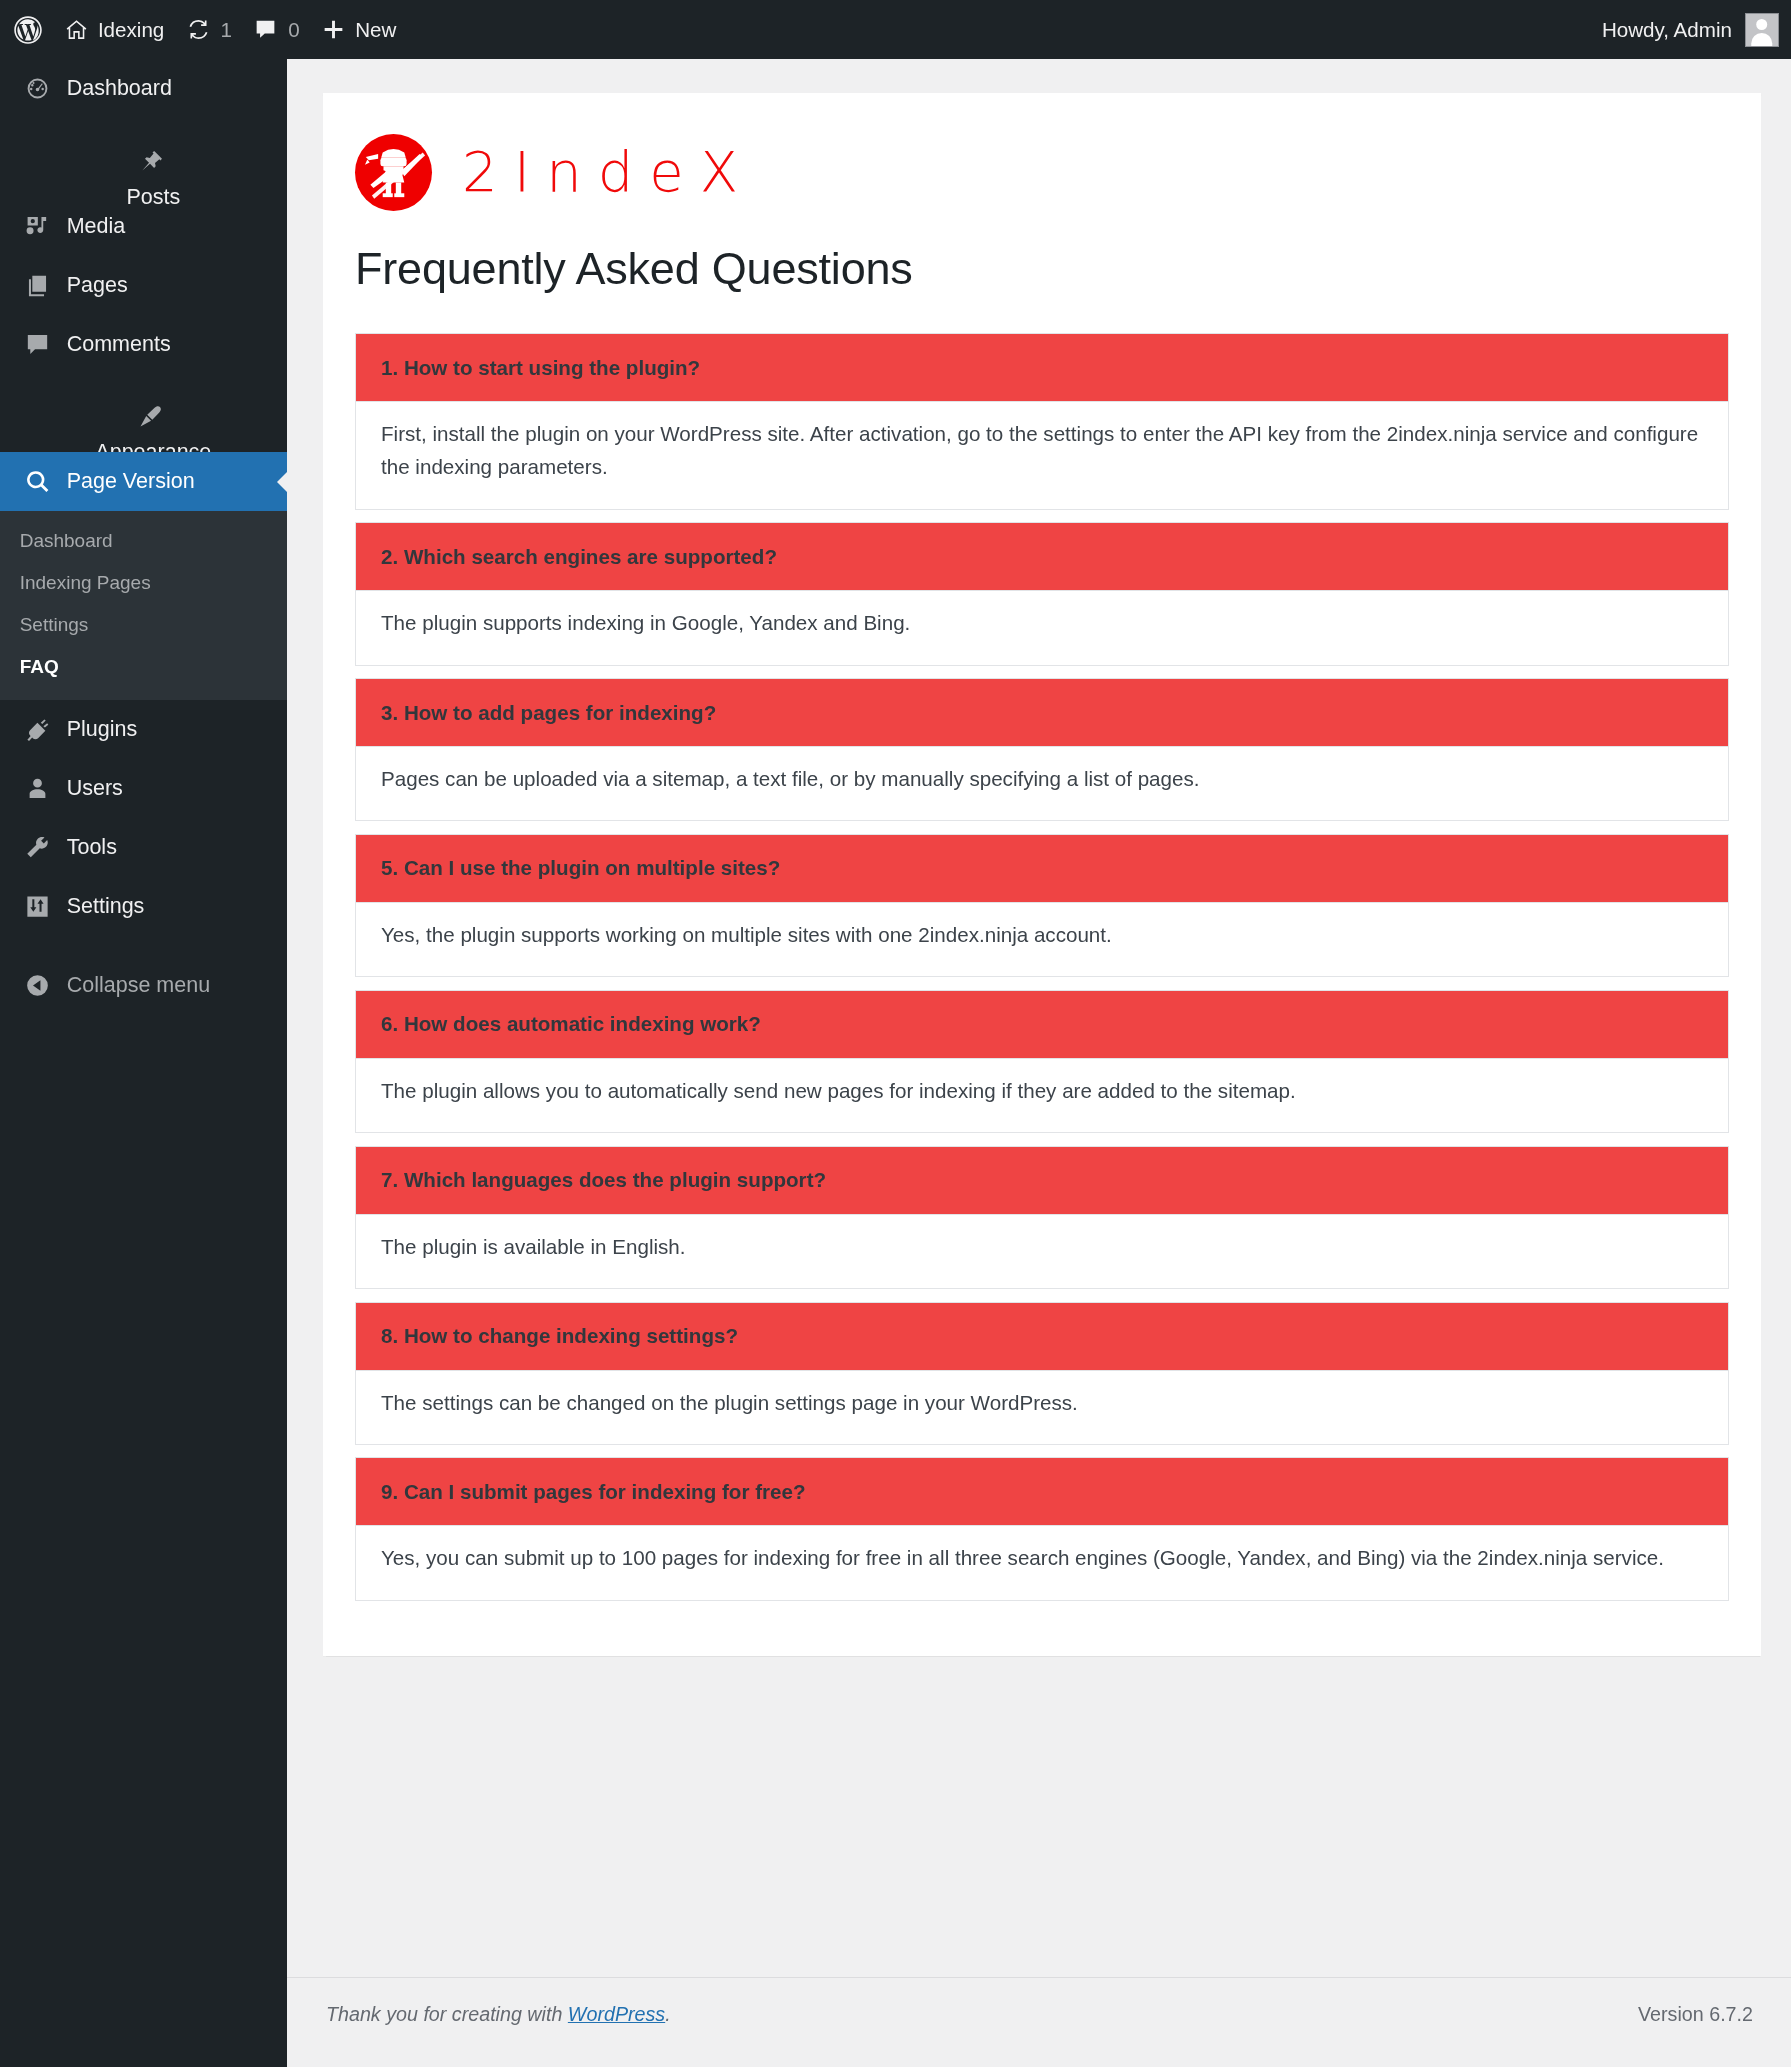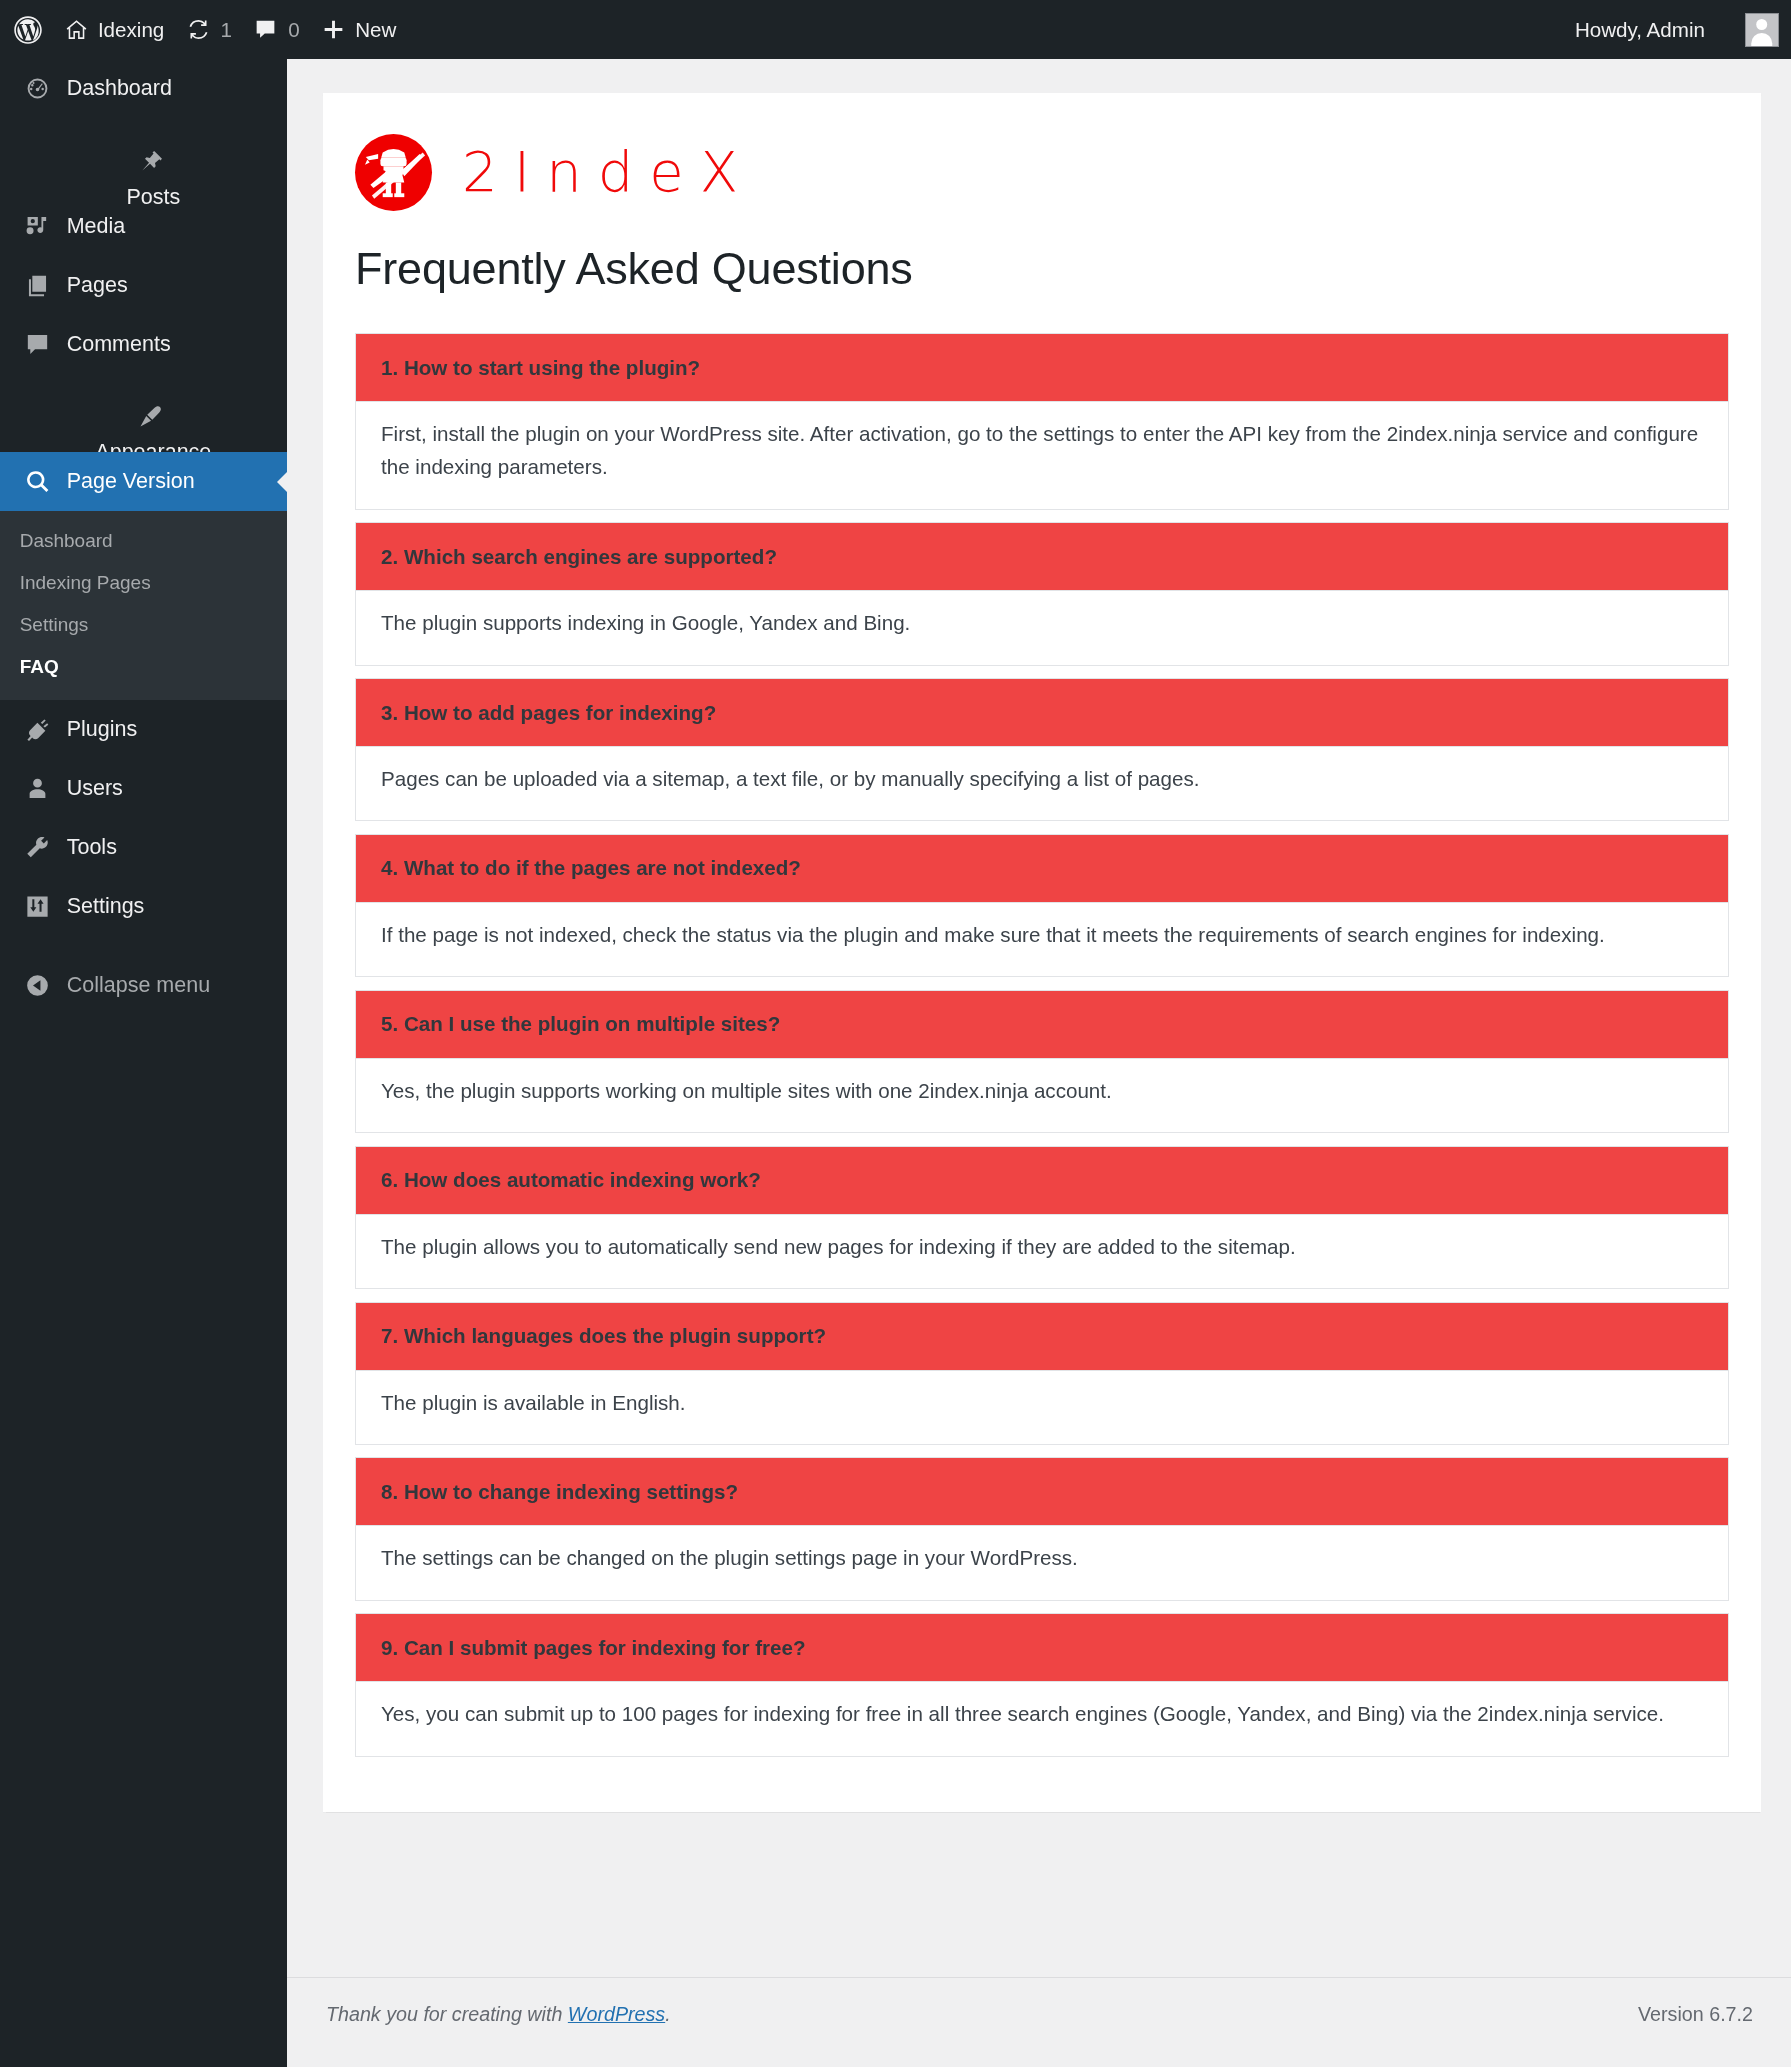--- a/index.html
+++ b/index.html
@@ -24,21 +24,21 @@
     height: 59px; padding: 0 10.7px;
     color: #f0f0f1; font-size: 20.6px;
     white-space: nowrap;
   }
   .ab-item.first { padding-left: 12.5px; }
   .ab-ico { display: inline-flex; align-items: center; justify-content: center; }
   .ab-ico svg { display: block; }
   .ab-label { margin-left: 9px; }
   .ab-count { margin-left: 9.9px; color: #a7aaad; }
   .ab-spacer { flex: 1; }
-  .ab-right { display: flex; align-items: center; padding-right: 12.5px; gap: 27px; }
+  .ab-right { display: flex; align-items: center; padding-right: 12.5px; }
   .ab-howdy { color: #f0f0f1; font-size: 20.6px; }
   .ab-avatar {
     width: 34px; height: 34px; margin-left: 12.5px;
     background: #c3c4c7; border: 0.9px solid #8c8f94;
     display: flex; align-items: flex-end; justify-content: center;
     overflow: hidden; position: relative;
   }
   .ab-avatar .head {
     position:absolute; top:5.4px; left:50%; transform: translateX(-50%);
     width: 11.6px; height: 11.6px; border-radius: 50%; background: #fff;
@@ -395,24 +395,20 @@
       <div class="faq-item">
         <div class="faq-q">2. Which search engines are supported?</div>
         <div class="faq-a">The plugin supports indexing in Google, Yandex and Bing.</div>
       </div>
 
       <div class="faq-item">
         <div class="faq-q">3. How to add pages for indexing?</div>
         <div class="faq-a">Pages can be uploaded via a sitemap, a text file, or by manually specifying a list of pages.</div>
       </div>
 
-      <div class="faq-item">
-        <div class="faq-q">4. What to do if the pages are not indexed?</div>
-        <div class="faq-a">If the page is not indexed, check the status via the plugin and make sure that it meets the requirements of search engines for indexing.</div>
-      </div>
 
       <div class="faq-item">
         <div class="faq-q">5. Can I use the plugin on multiple sites?</div>
         <div class="faq-a">Yes, the plugin supports working on multiple sites with one 2index.ninja account.</div>
       </div>
 
       <div class="faq-item">
         <div class="faq-q">6. How does automatic indexing work?</div>
         <div class="faq-a">The plugin allows you to automatically send new pages for indexing if they are added to the sitemap.</div>
       </div>

